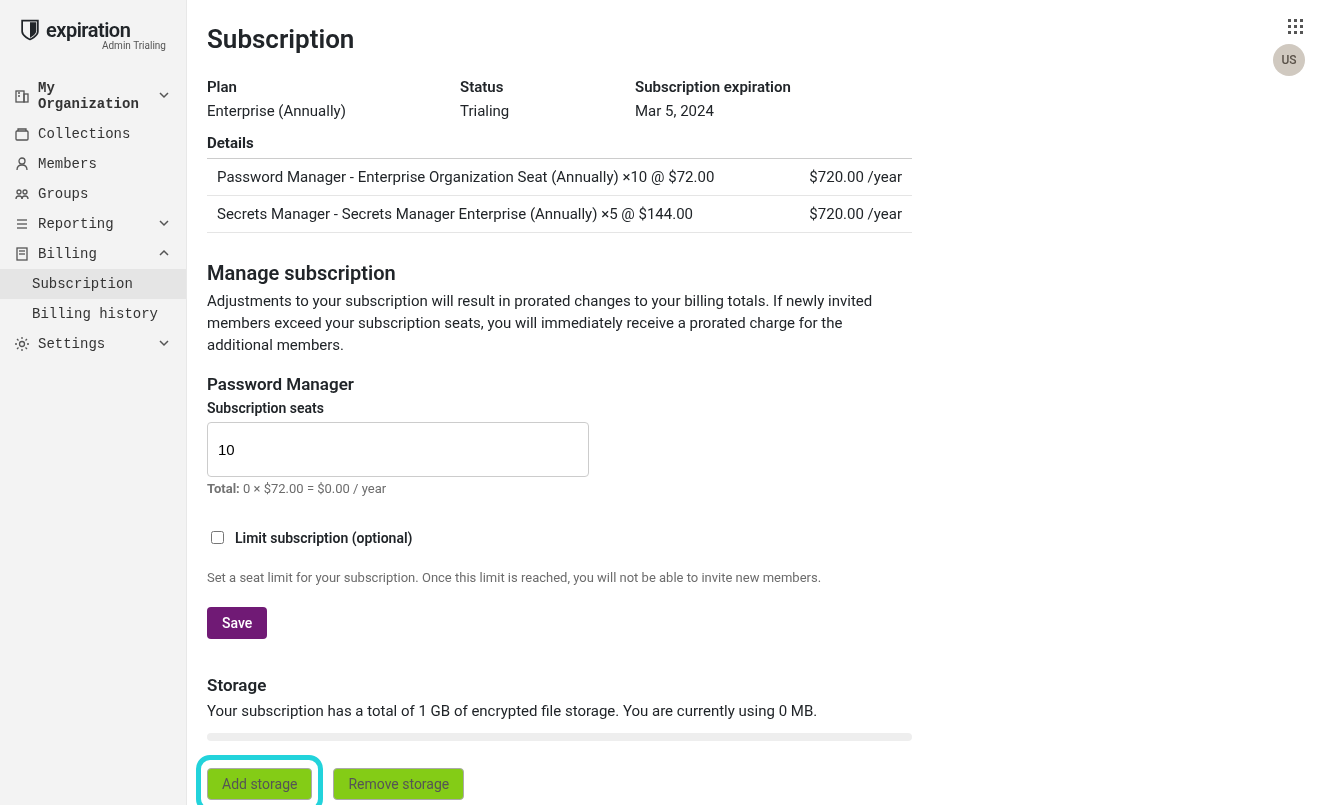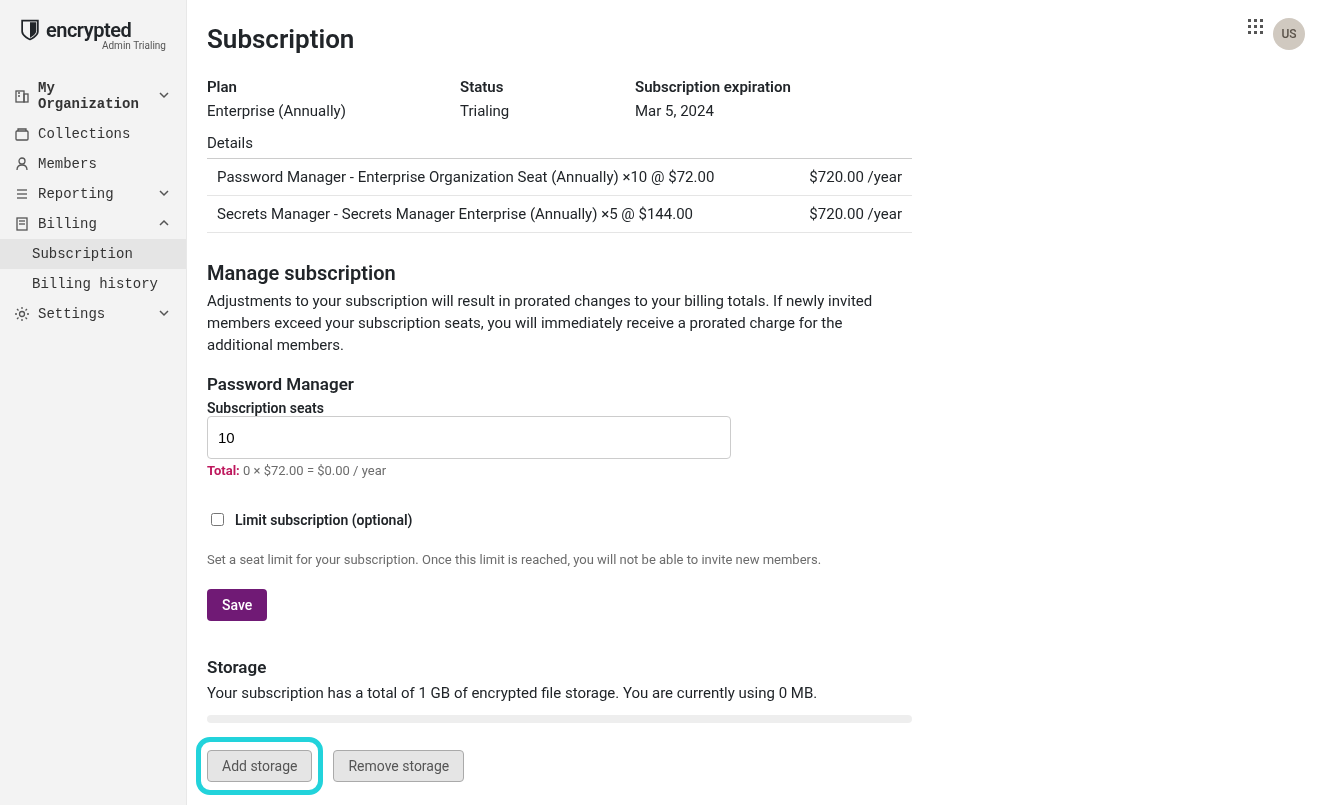--- a/index.html
+++ b/index.html
@@ -78,22 +78,23 @@
     flex: 1;
     padding: 18px 20px 20px 20px;
     overflow-y: auto;
     position: relative;
   }
   .topbar {
     position: absolute;
     top: 18px;
     right: 24px;
     display: flex;
-    align-items: flex-start;
+    align-items: flex-end;
     gap: 8px;
+    flex-direction: column;
   }
   .apps-icon {
     width: 18px; height: 18px;
     color: #555;
   }
   .avatar {
     width: 32px; height: 32px;
     border-radius: 50%;
     background: #d0c9c0;
     color: #5a5249;
@@ -114,21 +115,21 @@
     display: flex;
     gap: 0;
     margin-bottom: 14px;
   }
   .meta-col.plan { width: 253px; }
   .meta-col.status { width: 175px; }
   .meta-col.exp { flex: 1; }
   .meta-label { font-weight: 600; font-size: 15px; margin-bottom: 6px; }
   .meta-val { font-size: 15px; }
   .details-header {
-    font-weight: 400;
+    font-weight: 700;
     font-size: 15px;
     border-bottom: 1px solid #ccc;
     padding-bottom: 6px;
     margin-bottom: 0;
   }
   .detail-row {
     display: flex;
     justify-content: space-between;
     padding: 9px 10px;
     font-size: 15px;
@@ -145,35 +146,36 @@
     margin: 0 0 18px 0;
   }
   h3.subsection {
     font-size: 17px;
     font-weight: 600;
     margin: 8px 0 6px 0;
   }
   .field-label {
     font-weight: 600;
     font-size: 14px;
+    margin-bottom: 6px;
   }
   input.text-input {
-    width: 524px;
-    padding: 12px 10px;
+    width: 382px;
+    padding: 18px 10px;
     font-size: 15px;
     border: 1px solid #ccc;
     border-radius: 4px;
     background: #fff;
   }
   .field-hint {
     font-size: 13px;
     color: #6c6c6c;
     margin-top: 4px;
   }
-  .field-hint b { color: #be185d; }
+  .field-hint b { color: #737373; }
   .checkbox-row {
     display: flex;
     align-items: center;
     gap: 8px;
     margin-top: 32px;
   }
   .checkbox-row label { font-weight: 600; font-size: 14px; }
   .btn {
     display: inline-block;
     padding: 7px 14px;
@@ -182,21 +184,21 @@
     border: 1px solid transparent;
     cursor: pointer;
     font-family: inherit;
   }
   .btn-primary {
     background: #701a75;
     color: #fff;
     font-weight: 500;
   }
   .btn-outline {
-    background: #e5e5e5;
+    background: #84cc16;
     border: 1px solid #aaa;
     color: #555;
   }
   .btn-row { margin-top: 22px; }
   .storage-bar {
     height: 8px;
     background: #eeeeee;
     border-radius: 4px;
     margin: 10px 0 14px 0;
     width: 100%;
@@ -216,21 +218,21 @@
 
 <aside class="sidebar">
   <div class="logo-block">
     <div class="logo-row">
       <span class="icon">
         <svg width="20" height="22" viewBox="0 0 24 28" fill="none">
           <path d="M2 2 H22 V16 C22 22 12 26 12 26 C12 26 2 22 2 16 V2 Z" stroke="#212529" stroke-width="2.2" fill="none"></path>
           <path d="M12 4 V24 C12 24 20 20 20 15 V4 Z" fill="#212529"></path>
         </svg>
       </span>
-      <span class="logo-text">encrypted</span>
+      <span class="logo-text">expiration</span>
     </div>
     <div class="logo-sub">Admin Trialing</div>
   </div>
 
   <nav class="nav">
     <div class="nav-item bold">
       <span class="icon">
         <svg width="16" height="16" viewBox="0 0 16 16" stroke="#555" fill="none" stroke-width="1.3">
           <rect x="2" y="3" width="8" height="11"></rect>
             <rect x="10" y="6" width="4" height="8"></rect>
@@ -259,20 +261,31 @@
     <div class="nav-item">
       <span class="icon">
         <svg width="16" height="16" viewBox="0 0 16 16" stroke="#555" fill="none" stroke-width="1.3">
           <circle cx="8" cy="5" r="3"></circle>
             <path d="M3 14 C3 11 5 9 8 9 C11 9 13 11 13 14"></path>
         </svg>
       </span>
       <span class="label">Members</span>
     </div>
 
+    <div class="nav-item">
+      <span class="icon">
+        <svg width="16" height="16" viewBox="0 0 16 16" stroke="#555" fill="none" stroke-width="1.3">
+          <circle cx="5" cy="6" r="2"></circle>
+            <circle cx="11" cy="6" r="2"></circle>
+          <path d="M2 13 C2 11 3 10 5 10 C7 10 8 11 8 13"></path>
+            <path d="M8 13 C8 11 9 10 11 10 C13 10 14 11 14 13"></path>
+        </svg>
+      </span>
+      <span class="label">Groups</span>
+    </div>
 
     <div class="nav-item">
       <span class="icon">
         <svg width="16" height="16" viewBox="0 0 16 16" stroke="#555" fill="none" stroke-width="1.3">
           <line x1="3" y1="4" x2="13" y2="4"></line>
             <line x1="3" y1="8" x2="13" y2="8"></line>
             <line x1="3" y1="12" x2="13" y2="12"></line>
         </svg>
       </span>
       <span class="label">Reporting</span>

